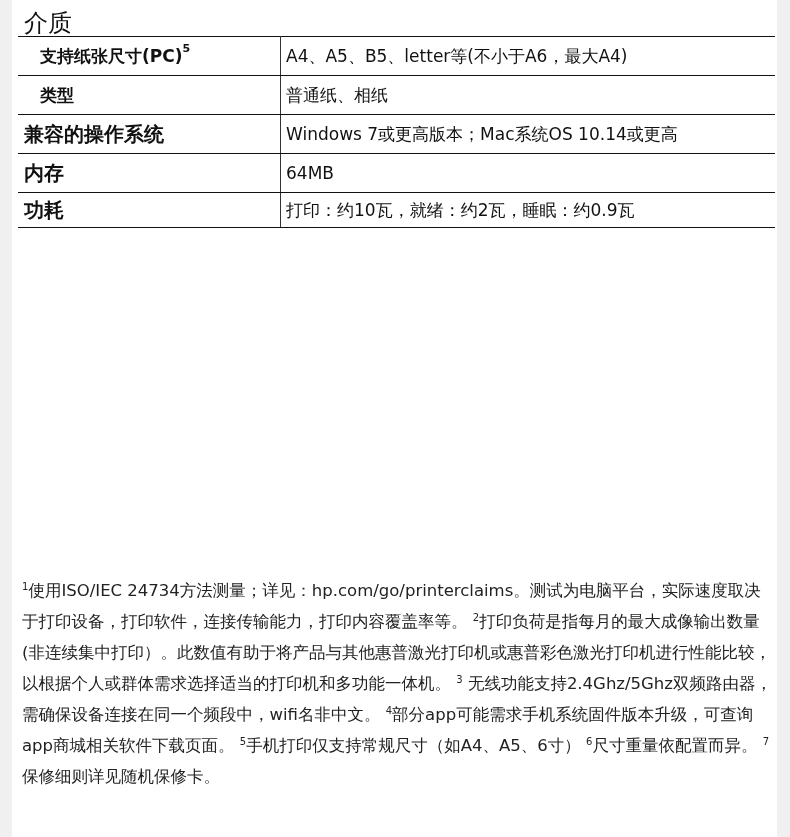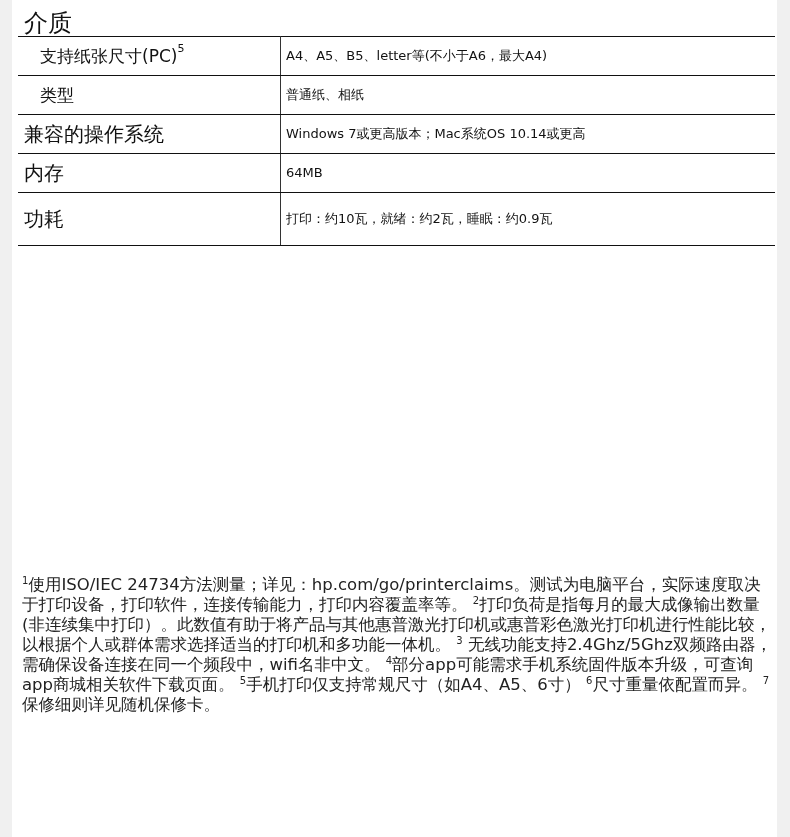--- a/index.html
+++ b/index.html
@@ -25,34 +25,34 @@
     }
     table.spec td {
       border-top: 1px solid #111;
       border-bottom: 1px solid #111;
       padding: 0;
       vertical-align: middle;
     }
     td.label {
       width: 240px;
       border-right: 1px solid #333 !important;
-      font-weight: normal;
+      font-weight: bold;
     }
     td.value {
       padding-left: 5px !important;
-      font-size: 13px;
+      font-size: 17px;
       line-height: 30px;
     }
     .sub td.label { padding-left: 22px; font-size: 17px; }
     .main td.label { padding-left: 6px; font-size: 20px; }
     sup { font-size: 11px; vertical-align: top; position: relative; top: -3px; }
     .footnotes {
       position: absolute; left: 10px; top: 575px;
       width: 750px;
-      font-size: 16.5px; line-height: 20px;
+      font-size: 16.5px; line-height: 31px;
       color: #222;
     }
     .footnotes sup { font-size: 10px; top: -4px; }
   </style>
 </head>
 <body>
 
 <div class="page">
   <div class="section-title">介质</div>
 
@@ -75,21 +75,21 @@
         <td class="value">
             <div>Windows 7或更高版本；Mac系统OS 10.14或更高</div>
           </td>
       </tr>
       <tr class="main" style="height:39px">
         <td class="label"><span>内存</span></td>
         <td class="value">
             <div>64MB</div>
           </td>
       </tr>
-      <tr class="main" style="height:53px">
+      <tr class="main" style="height:35px">
         <td class="label"><span>功耗</span></td>
         <td class="value">
             <div>打印：约10瓦，就绪：约2瓦，睡眠：约0.9瓦</div>
           </td>
       </tr>
     </tbody>
   </table>
 
   <div class="footnotes">
     <sup>1</sup><span>使用ISO/IEC 24734方法测量；详见：hp.com/go/printerclaims。测试为电脑平台，实际速度取决于打印设备，打印软件，连接传输能力，打印内容覆盖率等。</span>

